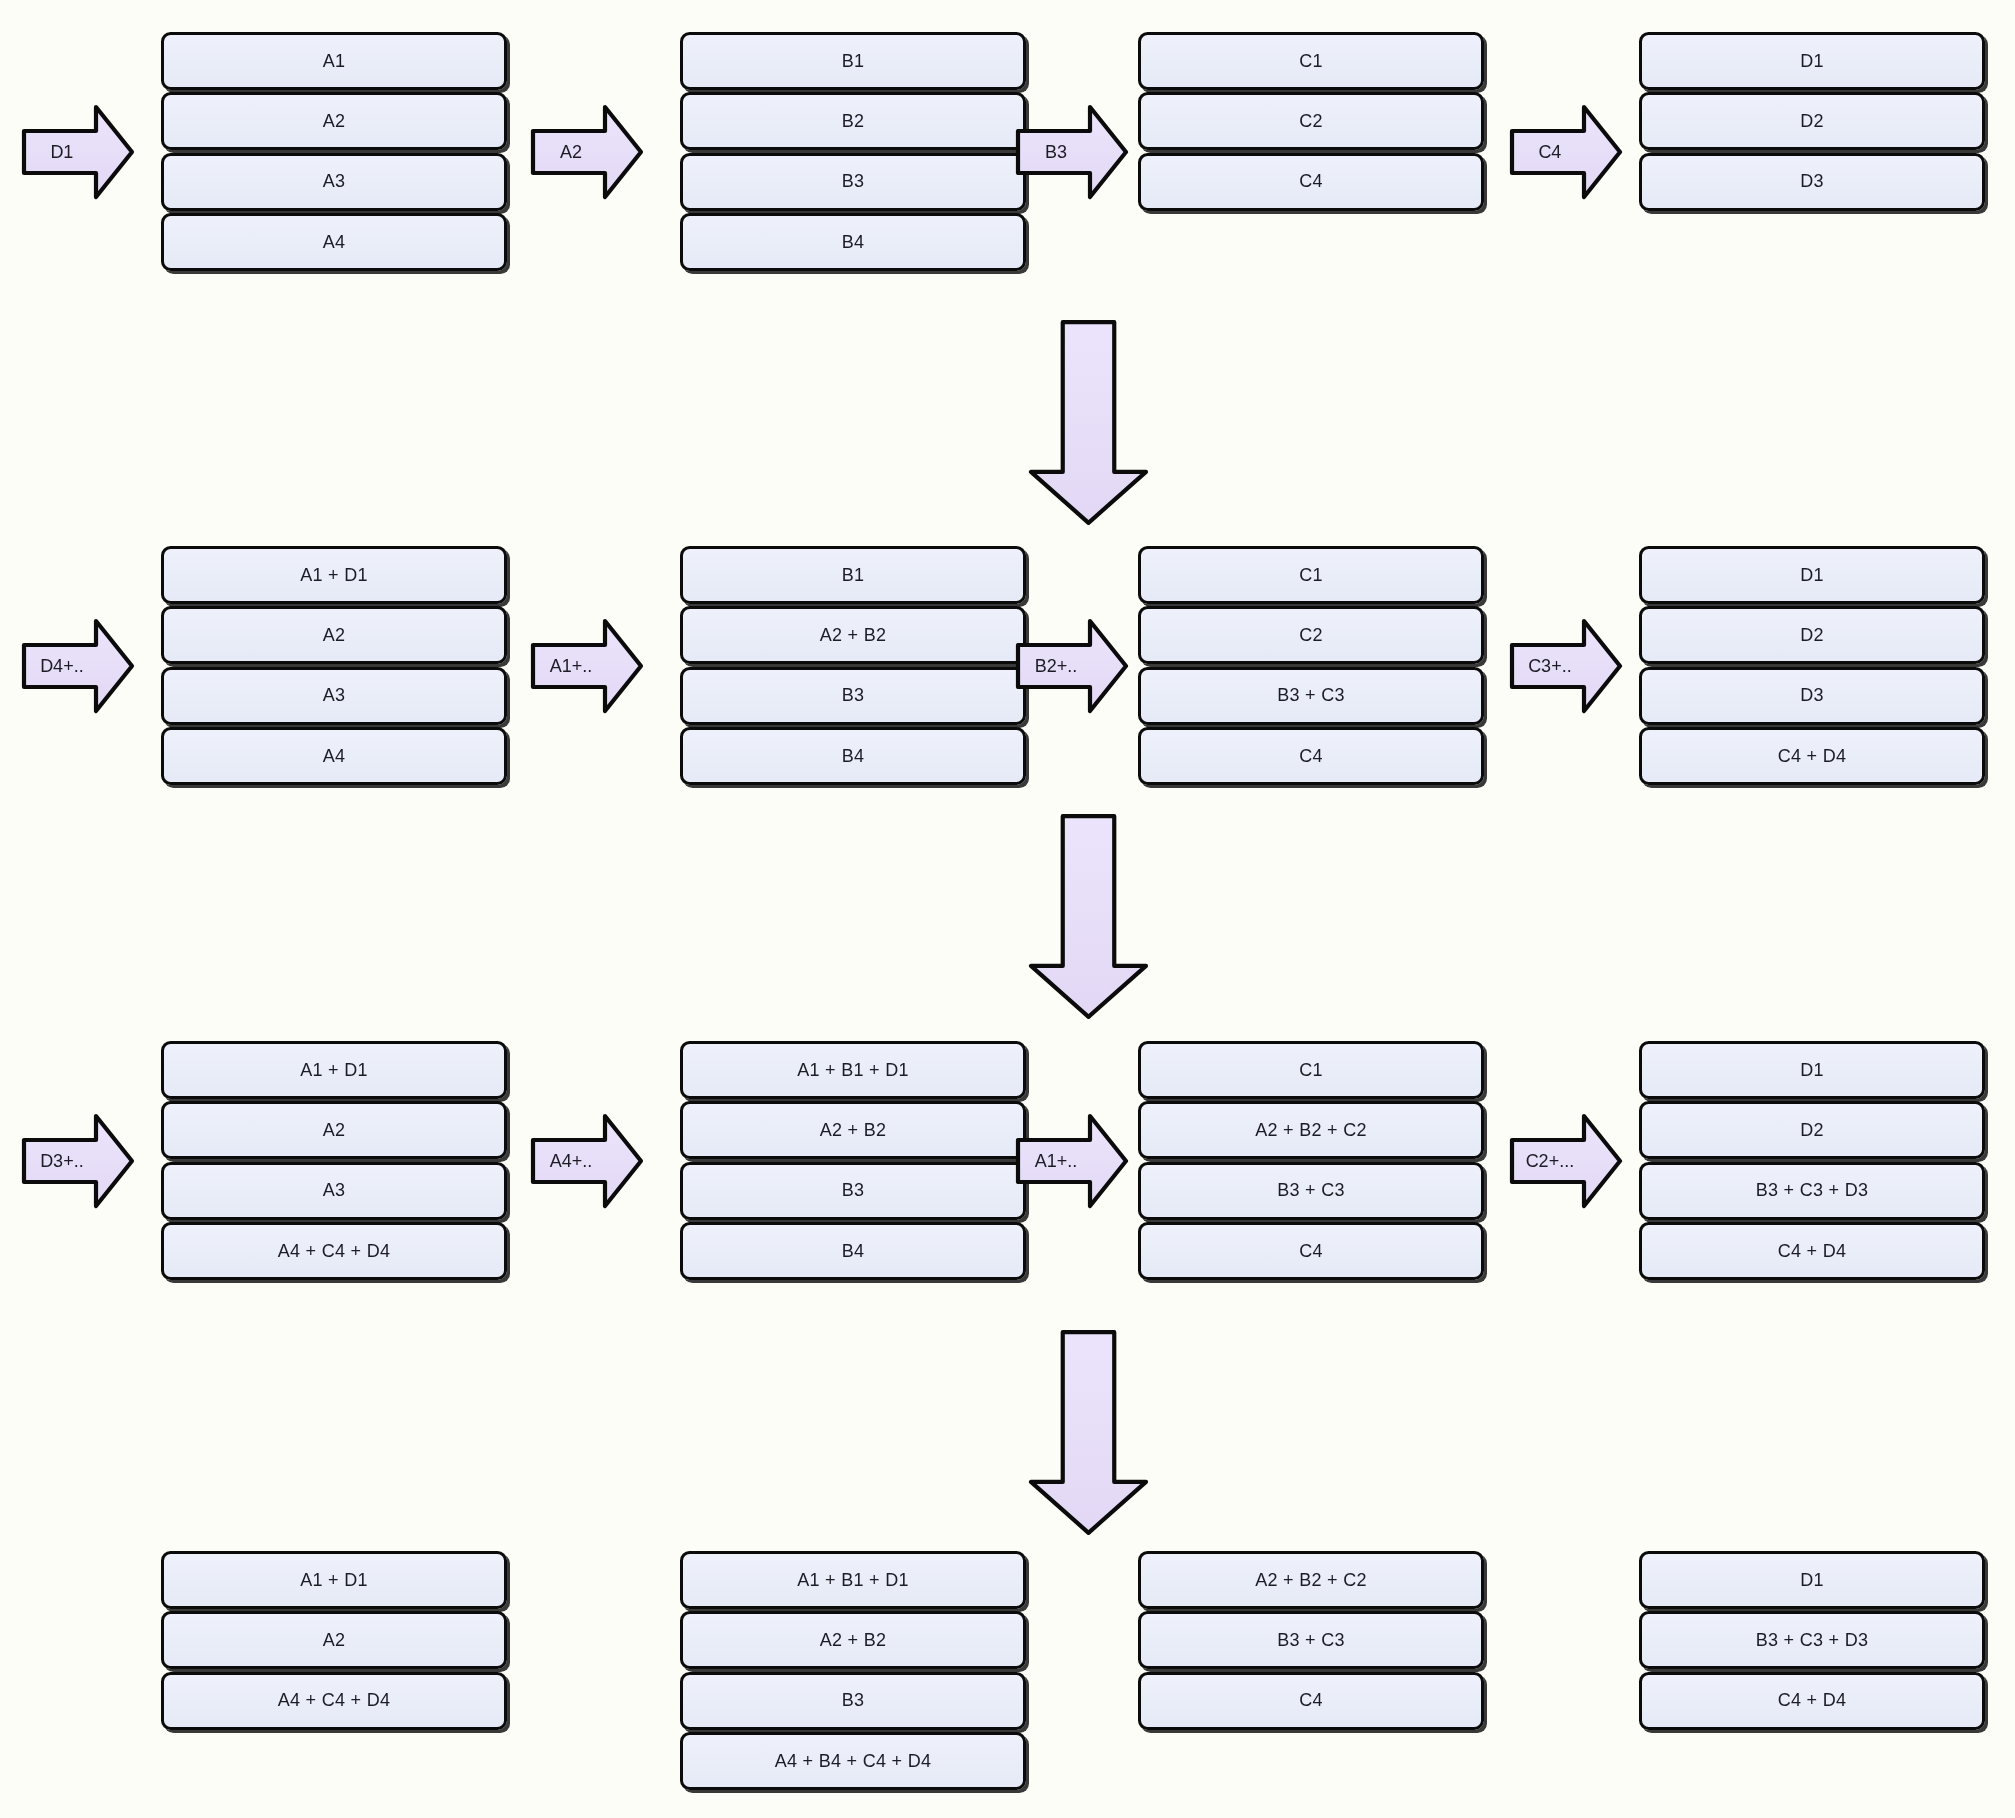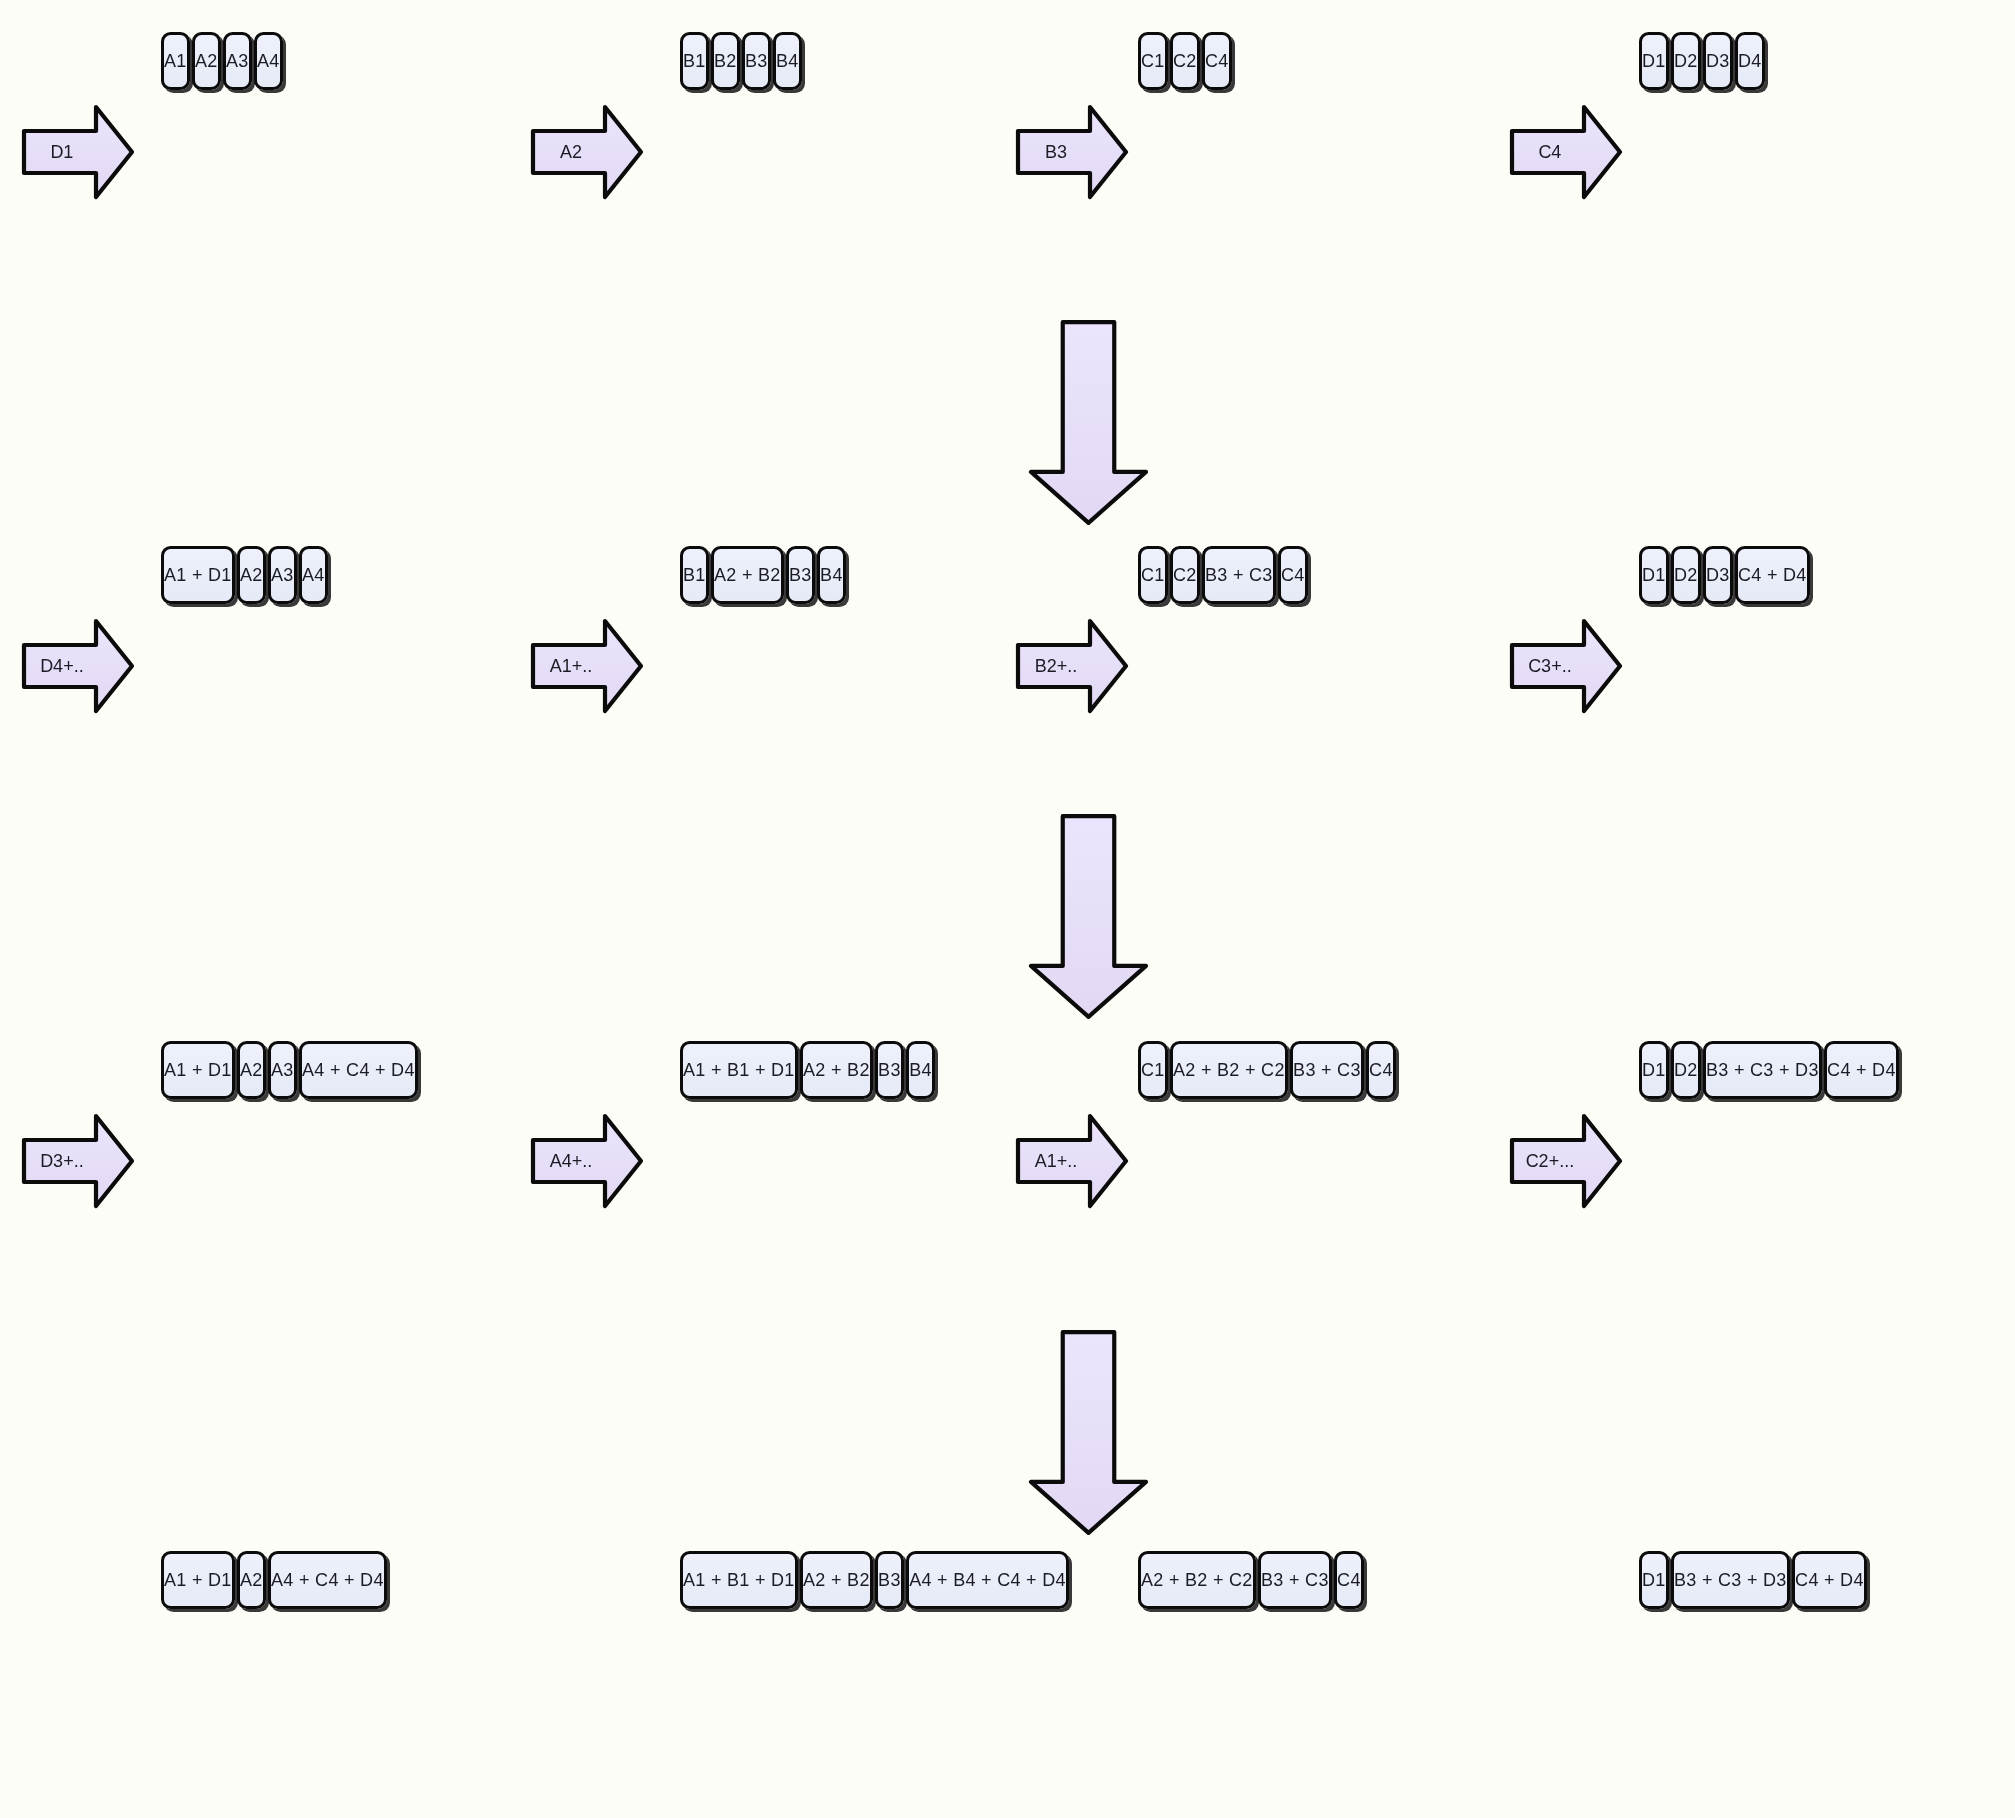--- a/index.html
+++ b/index.html
@@ -33,20 +33,21 @@
   .s0{top:32px}
   .s1{top:546px}
   .s2{top:1041px}
   .s3{top:1551px}
 
   .col{
     position:absolute;
     top:0;
     width:346px;
     display:flex;
+    flex-direction:column;
     gap:2.4px;
   }
   .colA{left:161px}
   .colB{left:680px}
   .colC{left:1138px}
   .colD{left:1639px}
 
   .cell{
     height:58px;
     box-sizing:border-box;
@@ -160,21 +161,20 @@
     <div class="harrow g3">
       <svg viewBox="0 0 180 150">
           <path d="M0 40 H120 V0 L180 75 L120 150 V110 H0 Z" fill="url(#arrFill)" stroke="#0b0b0b" stroke-width="7" stroke-linejoin="round"></path>
         </svg>
       <span class="lbl">C4</span>
     </div>
     <div class="col colD">
       <div class="cell">D1</div>
       <div class="cell">D2</div>
       <div class="cell">D3</div>
-      <div class="cell">D4</div>
     </div>
   </section>
 
   <div class="varrow v0">
     <svg viewBox="0 0 192 335">
         <path d="M53 0 H139 V250 H192 L96 335 L0 250 H53 Z" fill="url(#arrFill)" stroke="#0b0b0b" stroke-width="7" stroke-linejoin="round"></path>
       </svg>
   </div>
 
   <section class="stage s1">

